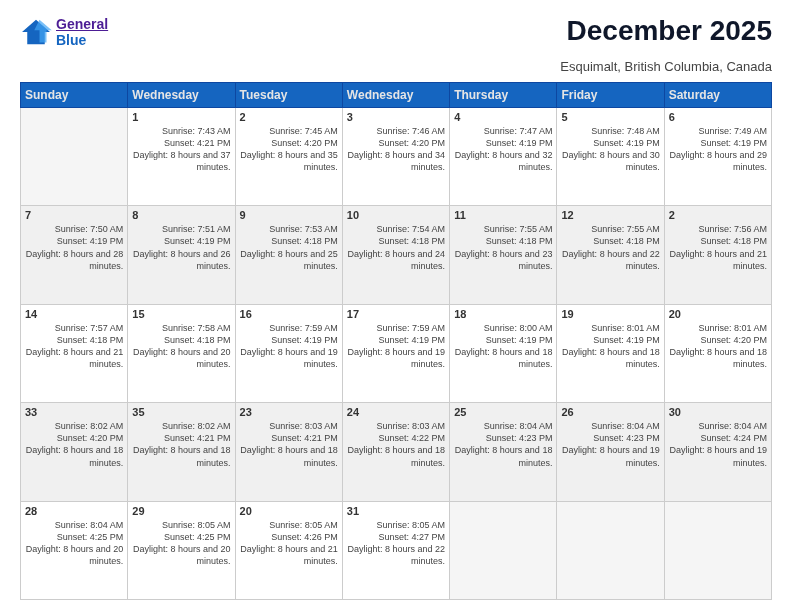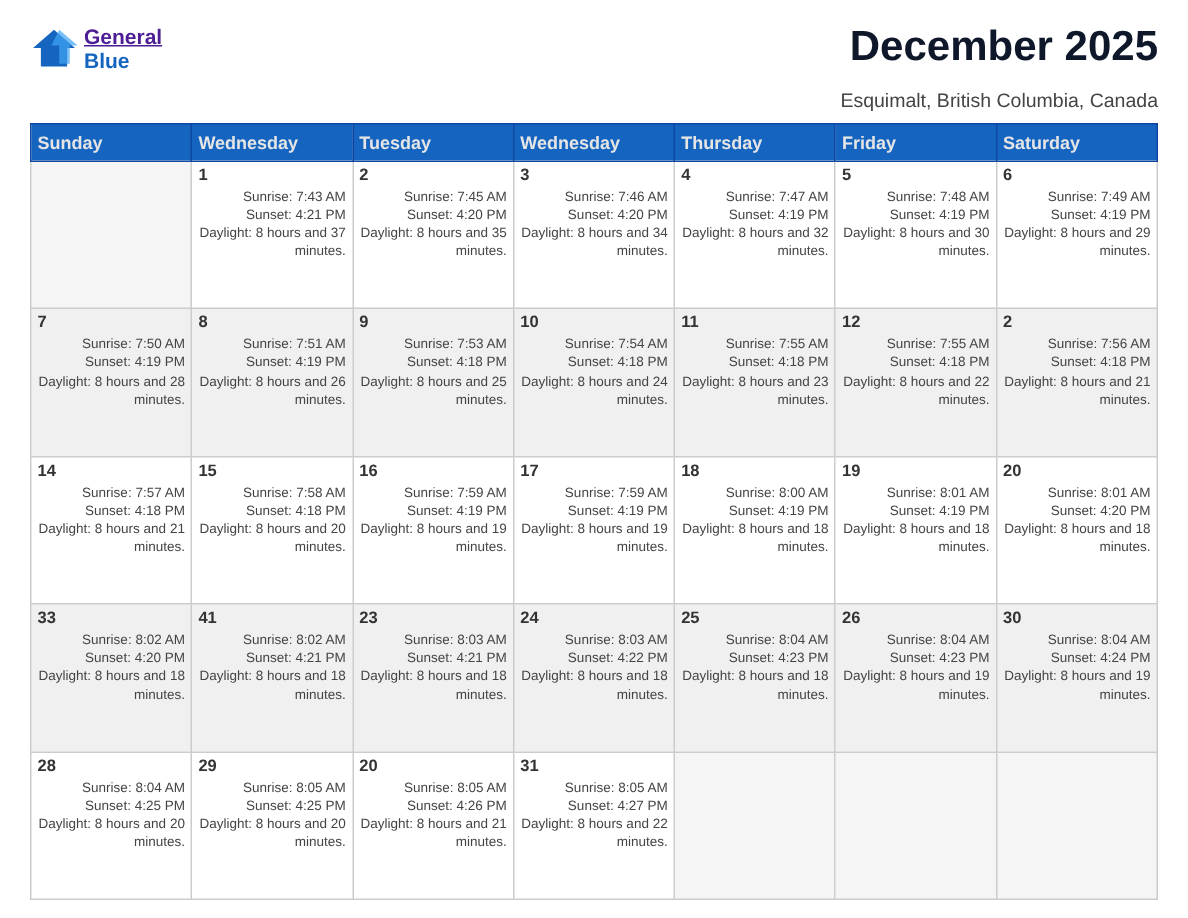--- a/index.html
+++ b/index.html
@@ -210,21 +210,21 @@
             <span class="day-number">20</span>
             <div class="cell-text">Sunrise: 8:01 AM<br>Sunset: 4:20 PM<br>Daylight: 8 hours and 18 minutes.</div>
           </td>
         </tr>
         <tr class="shaded-row">
           <td>
             <span class="day-number">33</span>
             <div class="cell-text">Sunrise: 8:02 AM<br>Sunset: 4:20 PM<br>Daylight: 8 hours and 18 minutes.</div>
           </td>
           <td>
-            <span class="day-number">41</span>
+            <span class="day-number">35</span>
             <div class="cell-text">Sunrise: 8:02 AM<br>Sunset: 4:21 PM<br>Daylight: 8 hours and 18 minutes.</div>
           </td>
           <td>
             <span class="day-number">23</span>
             <div class="cell-text">Sunrise: 8:03 AM<br>Sunset: 4:21 PM<br>Daylight: 8 hours and 18 minutes.</div>
           </td>
           <td>
             <span class="day-number">24</span>
             <div class="cell-text">Sunrise: 8:03 AM<br>Sunset: 4:22 PM<br>Daylight: 8 hours and 18 minutes.</div>
           </td>

